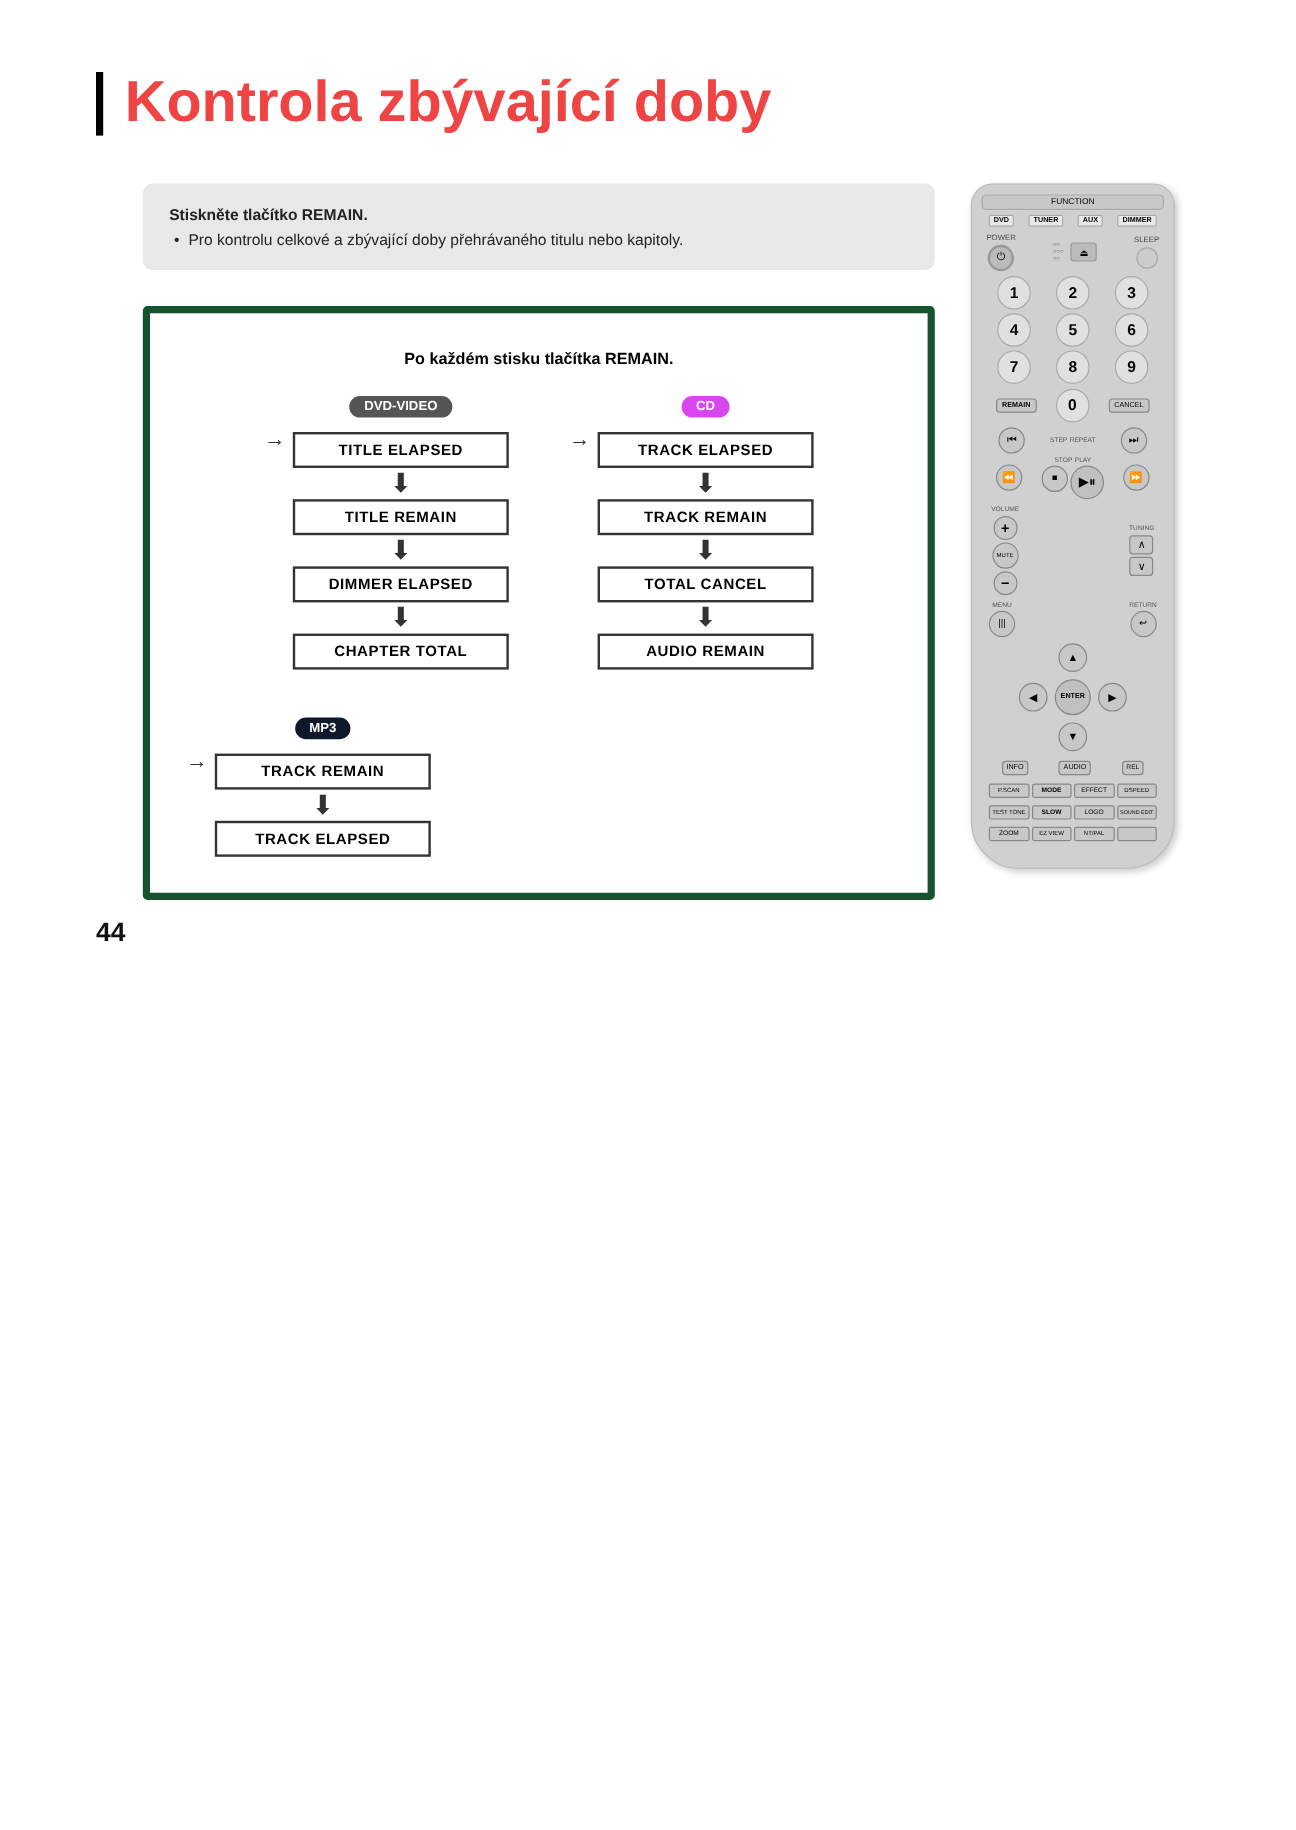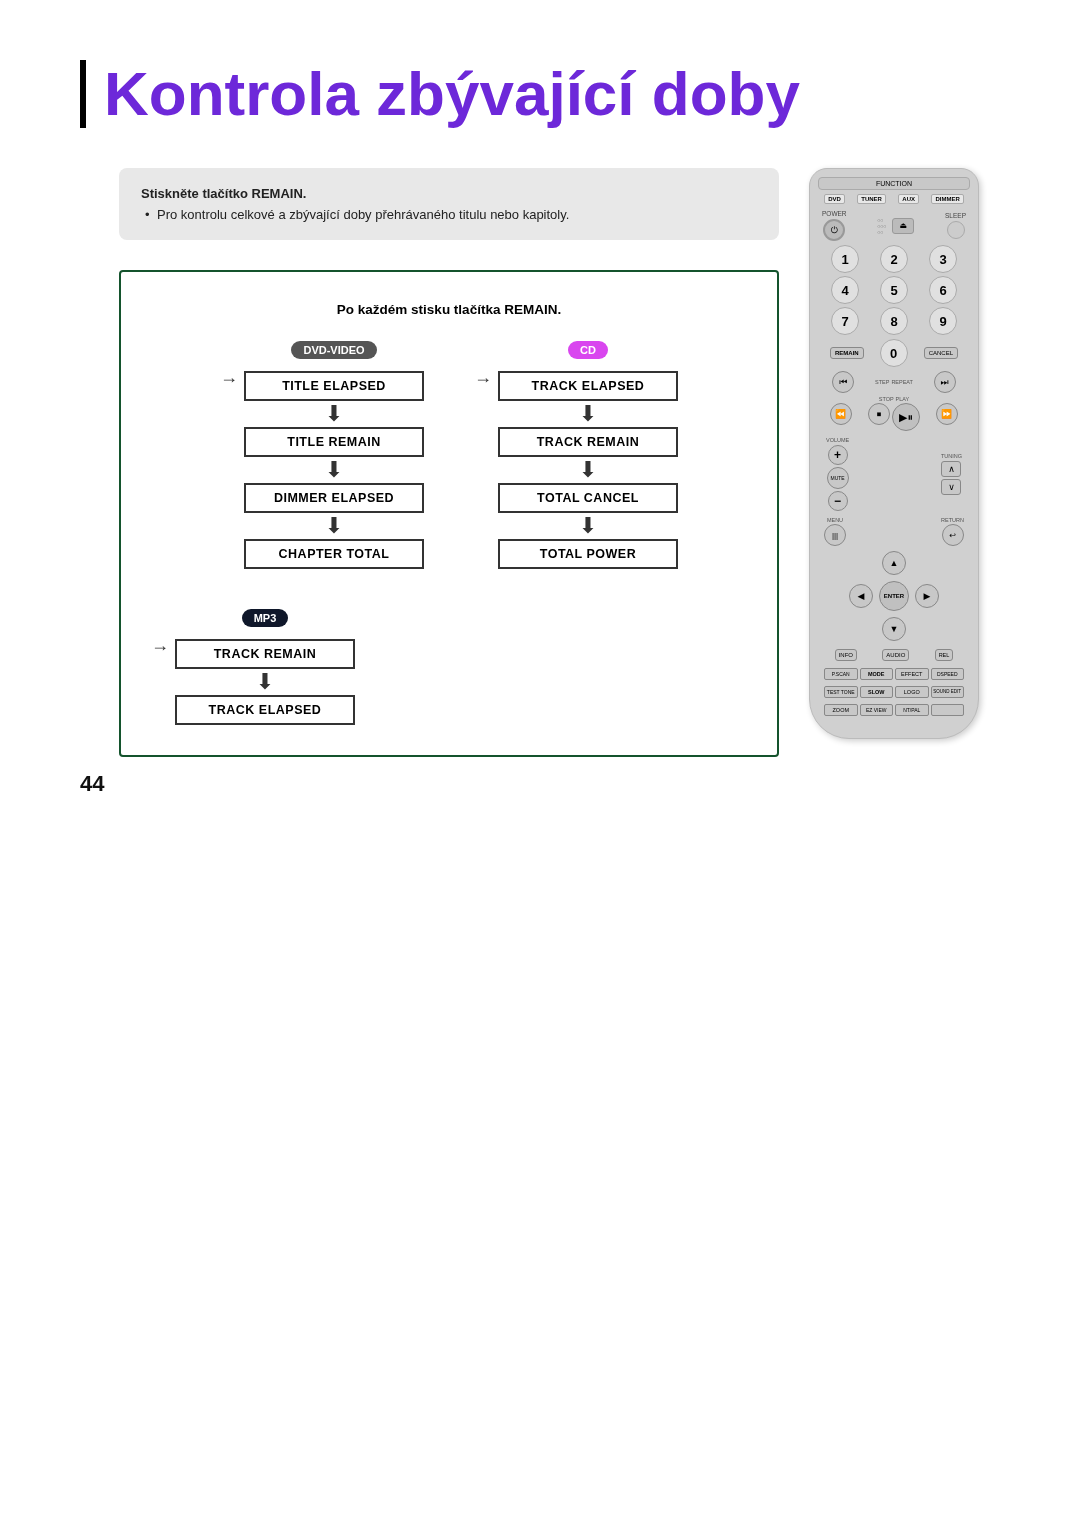--- a/index.html
+++ b/index.html
@@ -17,23 +17,23 @@
       position: relative;
     }
 
     .title-section {
       border-left: 6px solid #000;
       padding-left: 18px;
       margin-bottom: 40px;
     }
 
     .main-title {
-      font-size: 62px;
+      font-size: 48px;
       font-weight: 900;
-      color: #6d28d9;
+      color: #ef4444;
       line-height: 1.1;
     }
 
     .content-area {
       display: flex;
       gap: 30px;
       margin-top: 20px;
     }
 
     .left-panel {
@@ -47,21 +47,21 @@
       border-radius: 8px;
       padding: 18px 22px;
       margin-bottom: 30px;
       font-size: 13px;
       color: #222;
     }
 
     .info-box .bold { font-weight: bold; }
 
     .diagram-box {
-      border: 2px solid #14532d;
+      border: 6px solid #14532d;
       border-radius: 4px;
       padding: 30px 20px 30px 20px;
       background: #fff;
     }
 
     .diagram-title {
       text-align: center;
       font-weight: bold;
       font-size: 13.5px;
       margin-bottom: 24px;
@@ -591,21 +591,21 @@
                 </div>
                 <div class="flow-item">
                   <div class="flow-box">TRACK REMAIN</div>
                   <div class="down-arrow">⬇</div>
                 </div>
                 <div class="flow-item">
                   <div class="flow-box">TOTAL CANCEL</div>
                   <div class="down-arrow">⬇</div>
                 </div>
                 <div class="flow-item">
-                  <div class="flow-box">TOTAL POWER</div>
+                  <div class="flow-box">AUDIO REMAIN</div>
                 </div>
               </div>
             </div>
           </div>
 
         </div>
 
         <div class="mp3-section">
           <div style="font-size:18px; margin-right:6px; margin-top:26px; color:#333;">→</div>
           <div class="mp3-col">

